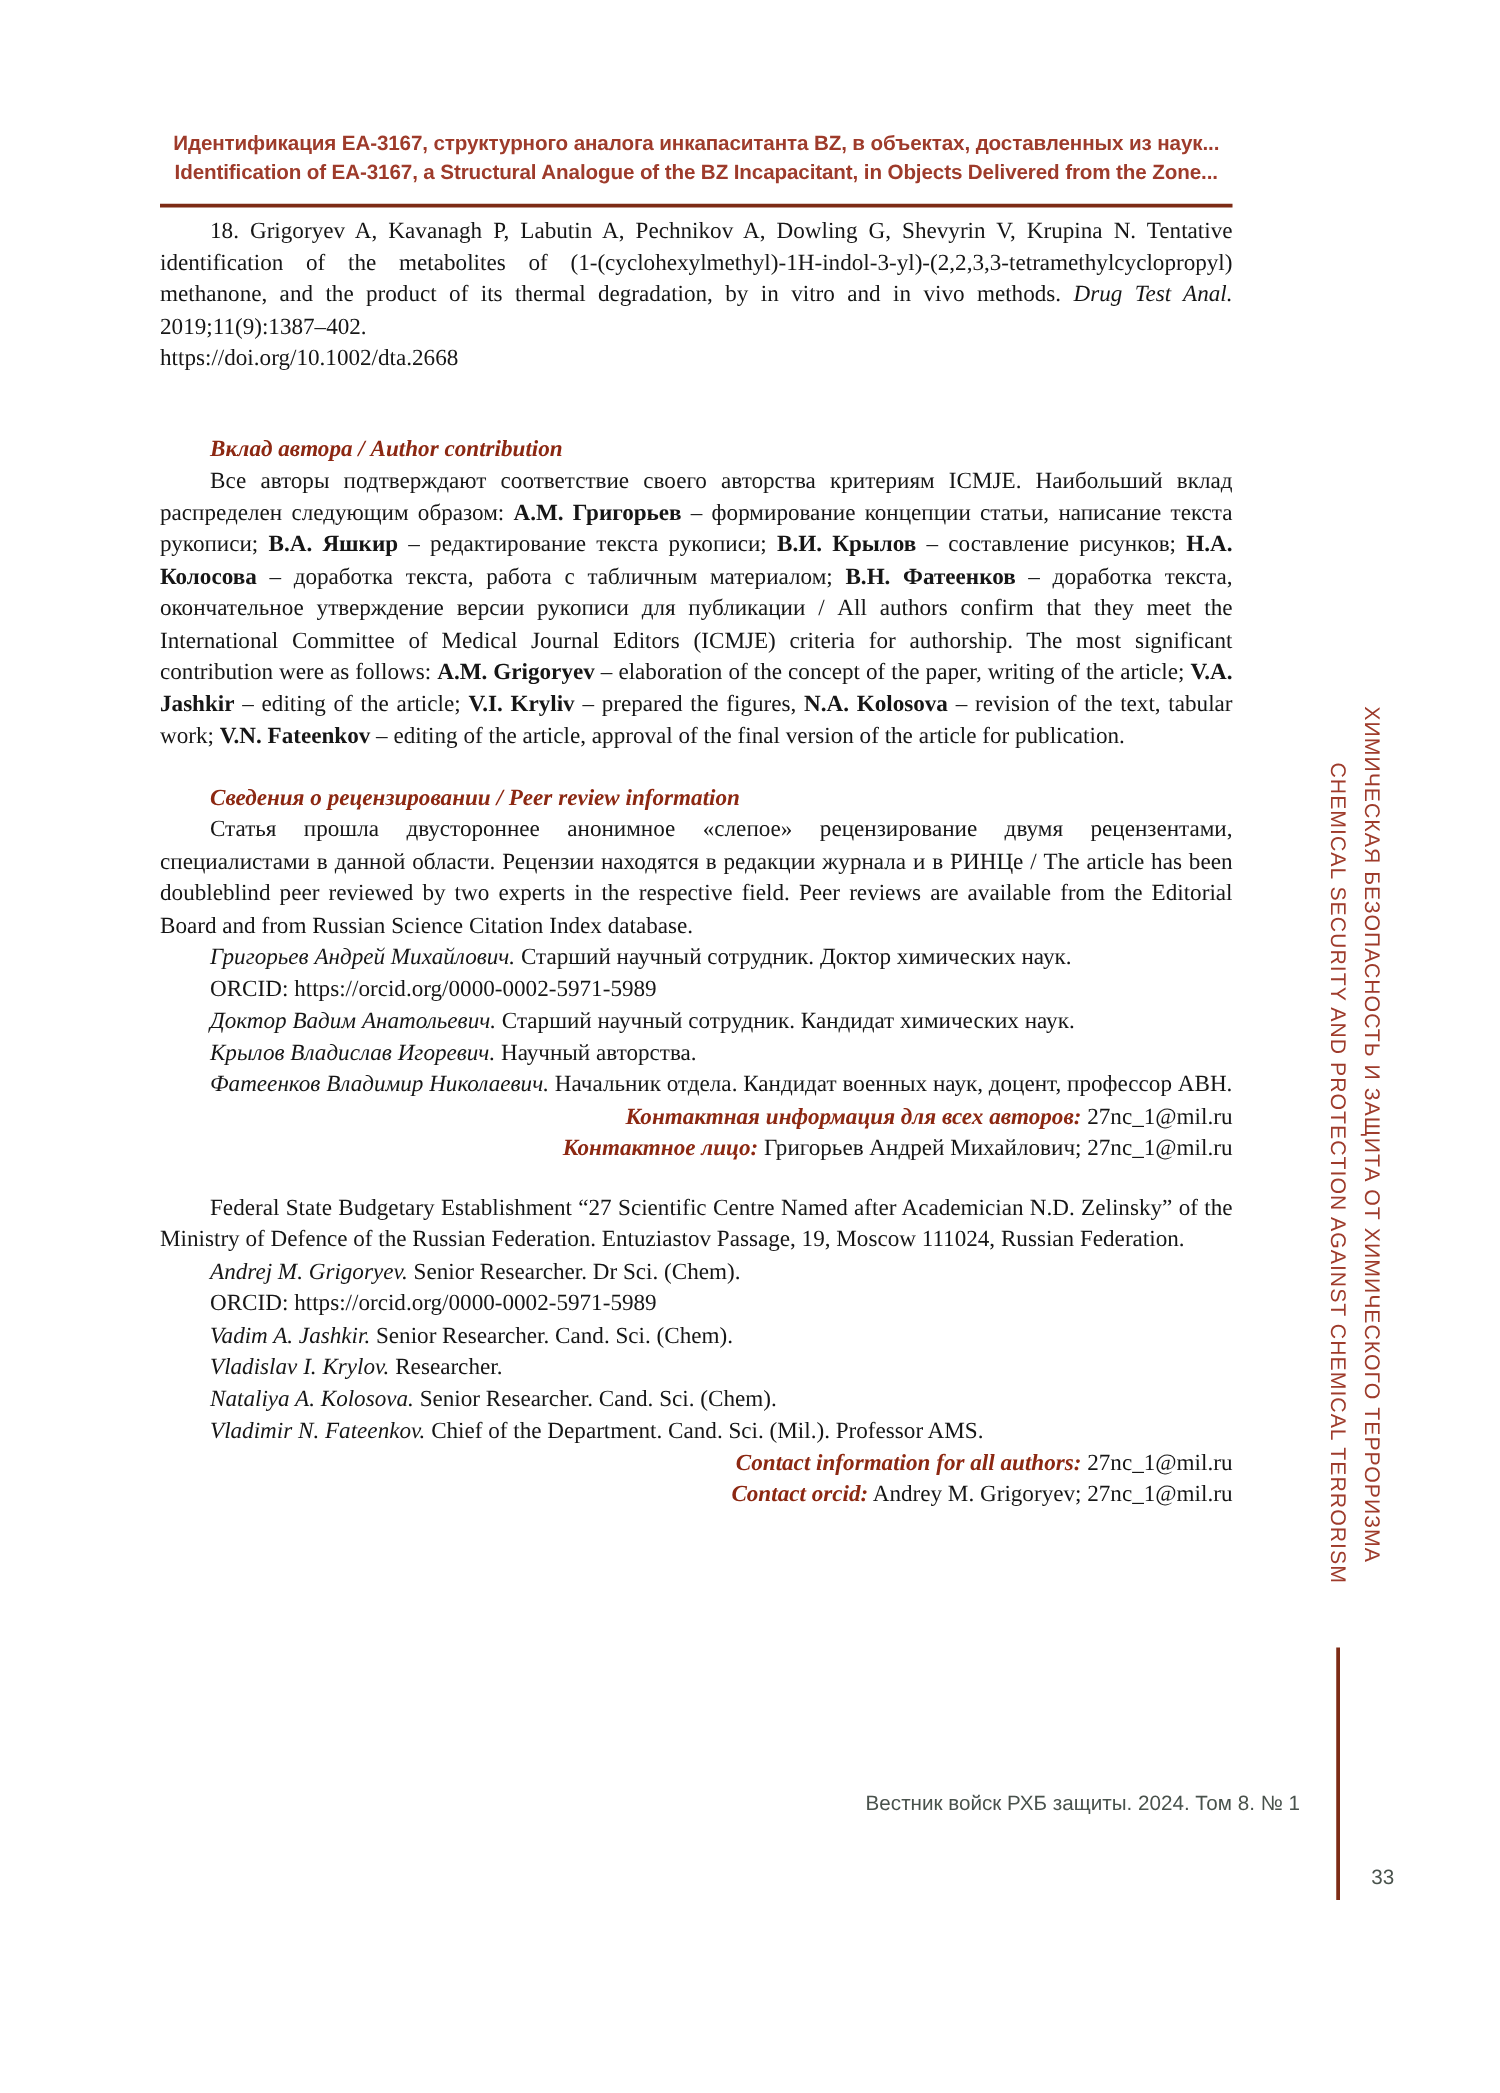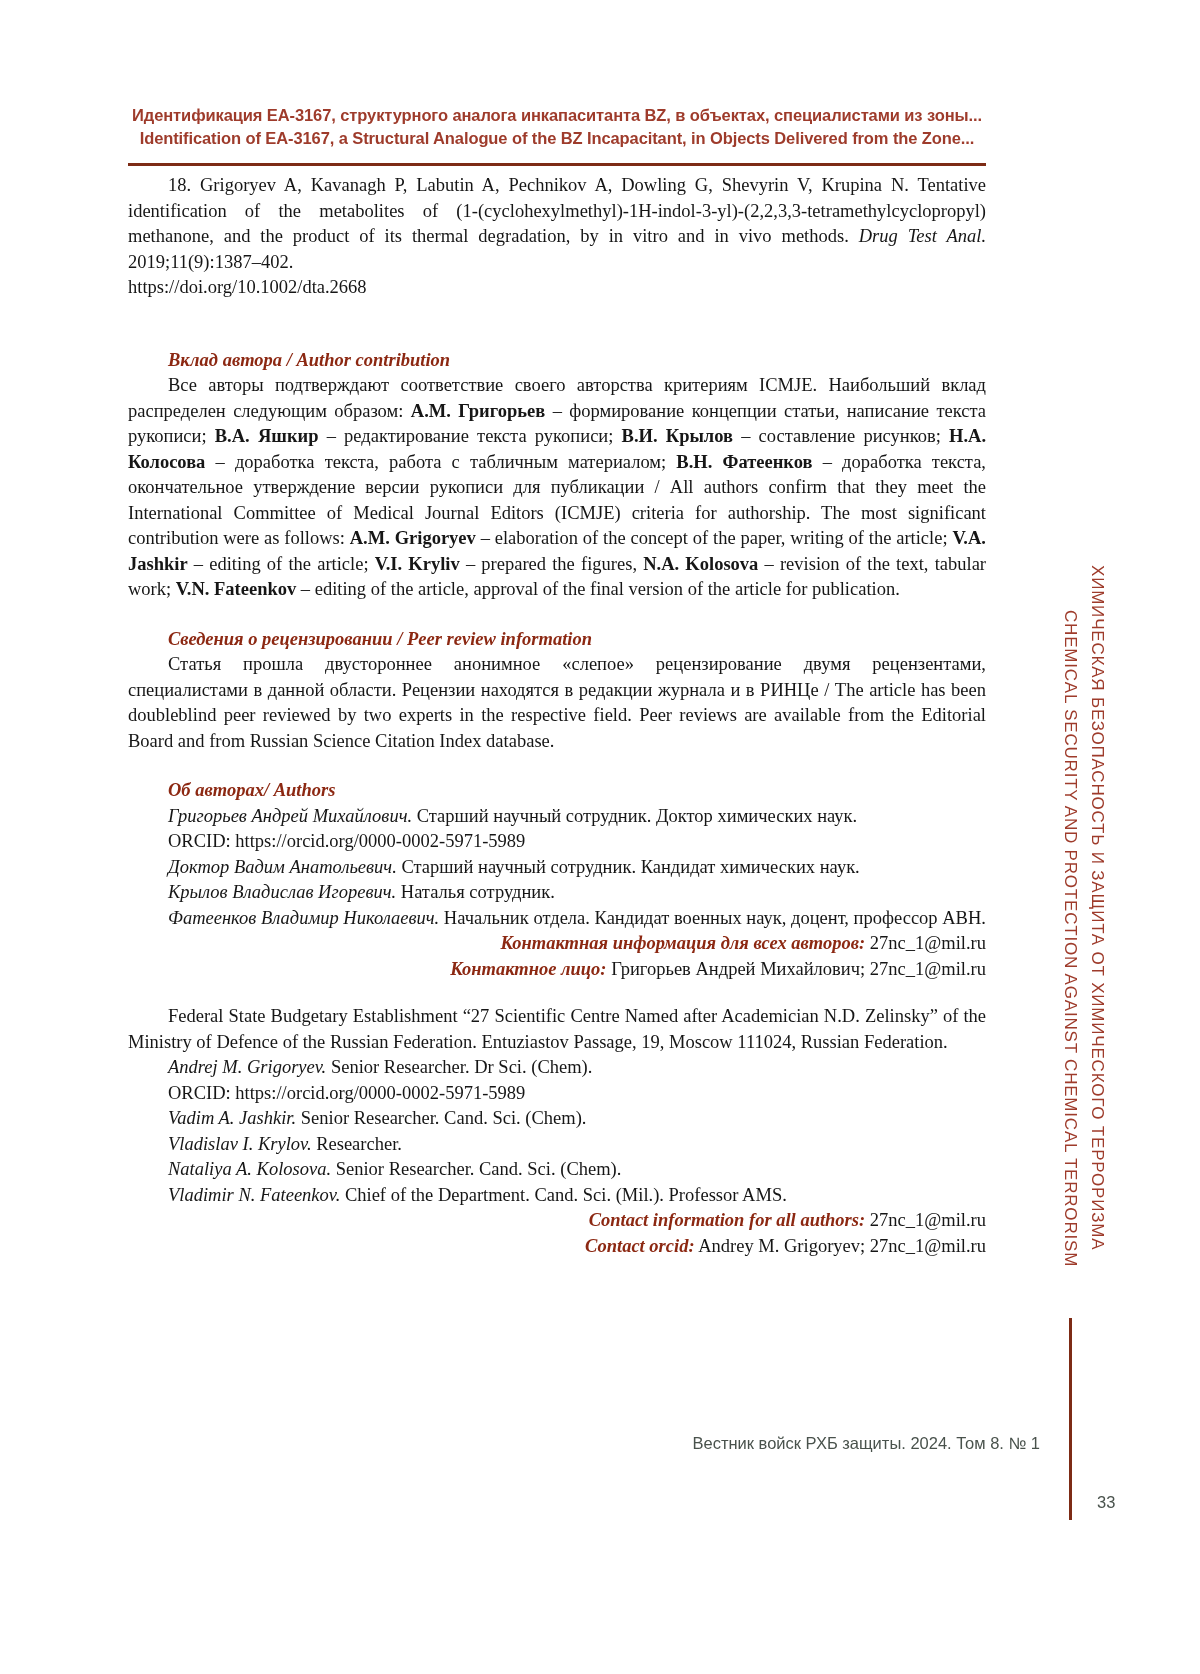--- a/index.html
+++ b/index.html
@@ -74,42 +74,41 @@
   }
 </style>
 </head>
 <body>
 
 <div class="page">
 
   <div class="content">
 
     <header class="running-head">
-      <div>Идентификация ЕА-3167, структурного аналога инкапаситанта BZ, в объектах, специалистами из зоны...</div>
+      <div>Идентификация ЕА-3167, структурного аналога инкапаситанта BZ, в объектах, доставленных из наук...</div>
       <div>Identification of EA-3167, a Structural Analogue of the BZ Incapacitant, in Objects Delivered from the Zone...</div>
     </header>
 
     <div class="rule"></div>
 
     <p class="just ind"><span>18. Grigoryev A, Kavanagh P, Labutin A, Pechnikov A, Dowling G, Shevyrin V, Krupina N. Tentative identification of the metabolites of (1-(cyclohexylmethyl)-1H-indol-3-yl)-(2,2,3,3-tetramethylcyclopropyl) methanone, and the product of its thermal degradation, by in vitro and in vivo methods. </span><span class="i">Drug Test Anal.</span><span> 2019;11(9):1387–402.</span></p>
     <p>https://doi.org/10.1002/dta.2668</p>
 
     <h3 class="sec-heading first">Вклад автора / Author contribution</h3>
     <p class="just ind"><span>Все авторы подтверждают соответствие своего авторства критериям ICMJE. Наибольший вклад распределен следующим образом: </span><span class="b">А.М. Григорьев</span><span> – формирование концепции статьи, написание текста рукописи; </span><span class="b">В.А. Яшкир</span><span> – редактирование текста рукописи; </span><span class="b">В.И. Крылов</span><span> – составление рисунков; </span><span class="b">Н.А. Колосова</span><span> – доработка текста, работа с табличным материалом; </span><span class="b">В.Н. Фатеенков</span><span> – доработка текста, окончательное утверждение версии рукописи для публикации / All authors confirm that they meet the International Committee of Medical Journal Editors (ICMJE) criteria for authorship. The most significant contribution were as follows: </span><span class="b">A.M. Grigoryev</span><span> – elaboration of the concept of the paper, writing of the article; </span><span class="b">V.A. Jashkir</span><span> – editing of the article; </span><span class="b">V.I. Kryliv</span><span> – prepared the figures, </span><span class="b">N.A. Kolosova</span><span> – revision of the text, tabular work; </span><span class="b">V.N. Fateenkov</span><span> – editing of the article, approval of the final version of the article for publication.</span></p>
 
     <h3 class="sec-heading">Сведения о рецензировании / Peer review information</h3>
     <p class="just ind">Статья прошла двустороннее анонимное «слепое» рецензирование двумя рецензентами, специалистами в данной области. Рецензии находятся в редакции журнала и в РИНЦе / The article has been doubleblind peer reviewed by two experts in the respective field. Peer reviews are available from the Editorial Board and from Russian Science Citation Index database.</p>
 
-    <h3 class="sec-heading">Об авторах/ Authors</h3>
 
     <div>
       <p class="ind"><span class="i">Григорьев Андрей Михайлович.</span><span> Старший научный сотрудник. Доктор химических наук.</span></p>
       <p class="ind"><span>ORCID: https://orcid.org/0000-0002-5971-5989</span></p>
       <p class="ind"><span class="i">Доктор Вадим Анатольевич.</span><span> Старший научный сотрудник. Кандидат химических наук.</span></p>
-      <p class="ind"><span class="i">Крылов Владислав Игоревич.</span><span> Наталья сотрудник.</span></p>
+      <p class="ind"><span class="i">Крылов Владислав Игоревич.</span><span> Научный авторства.</span></p>
       <p class="ind"><span class="i">Фатеенков Владимир Николаевич.</span><span> Начальник отдела. Кандидат военных наук, доцент, профессор АВН.</span></p>
     </div>
 
     <div>
       <p class="contact-line"><span class="b i c-red">Контактная информация для всех авторов:</span><span> 27nc_1@mil.ru</span></p>
       <p class="contact-line"><span class="b i c-red">Контактное лицо:</span><span> Григорьев Андрей Михайлович; 27nc_1@mil.ru</span></p>
     </div>
 
     <p class="just ind affiliation">Federal State Budgetary Establishment “27 Scientific Centre Named after Academician N.D. Zelinsky” of the Ministry of Defence of the Russian Federation. Entuziastov Passage, 19, Moscow 111024, Russian Federation.</p>
 

